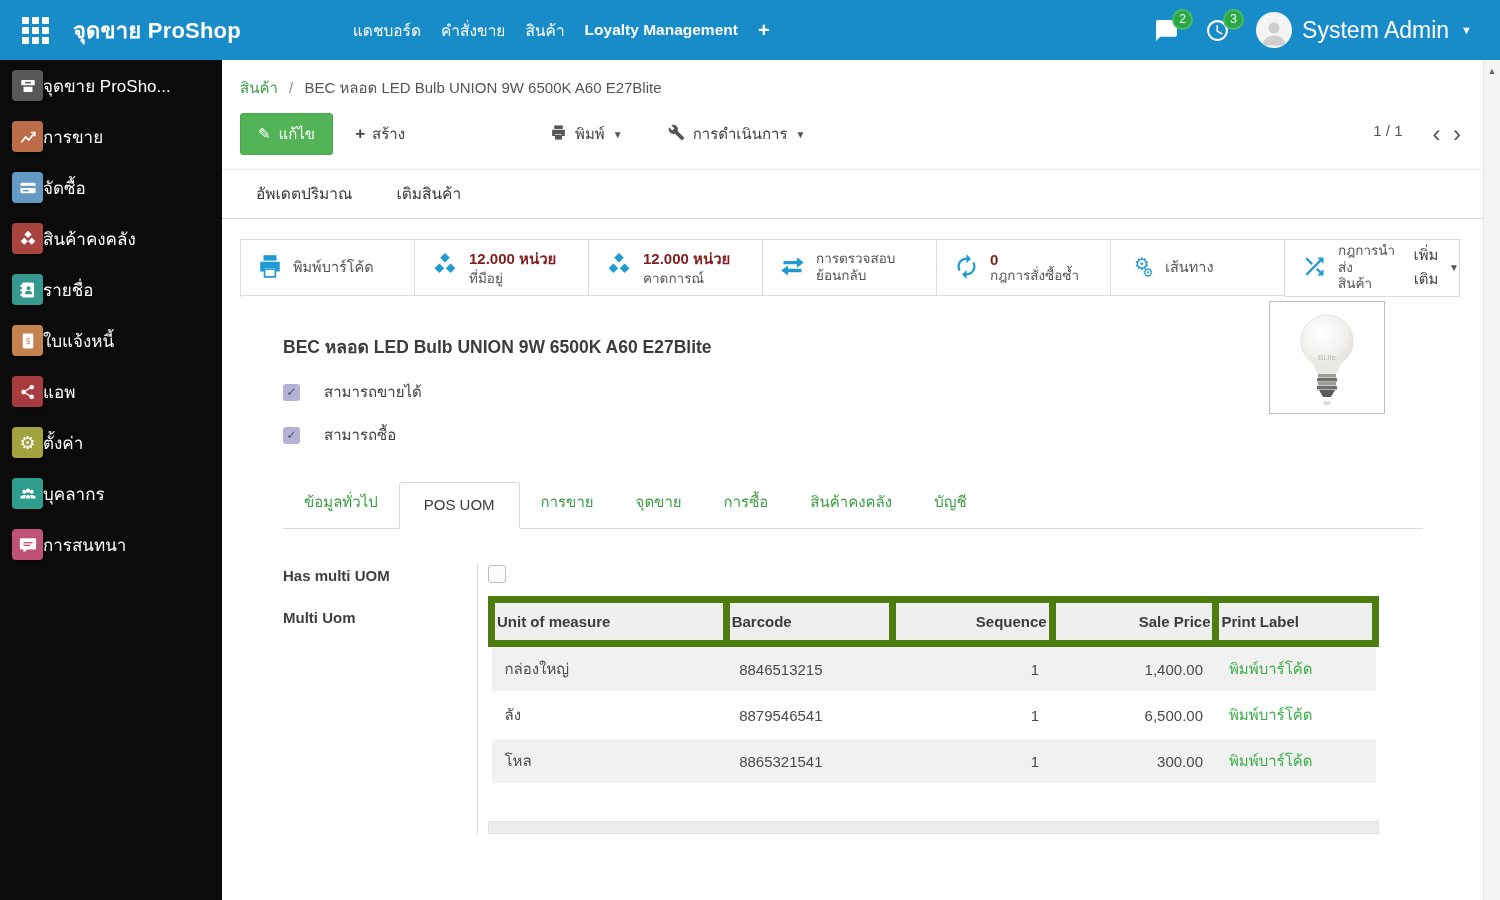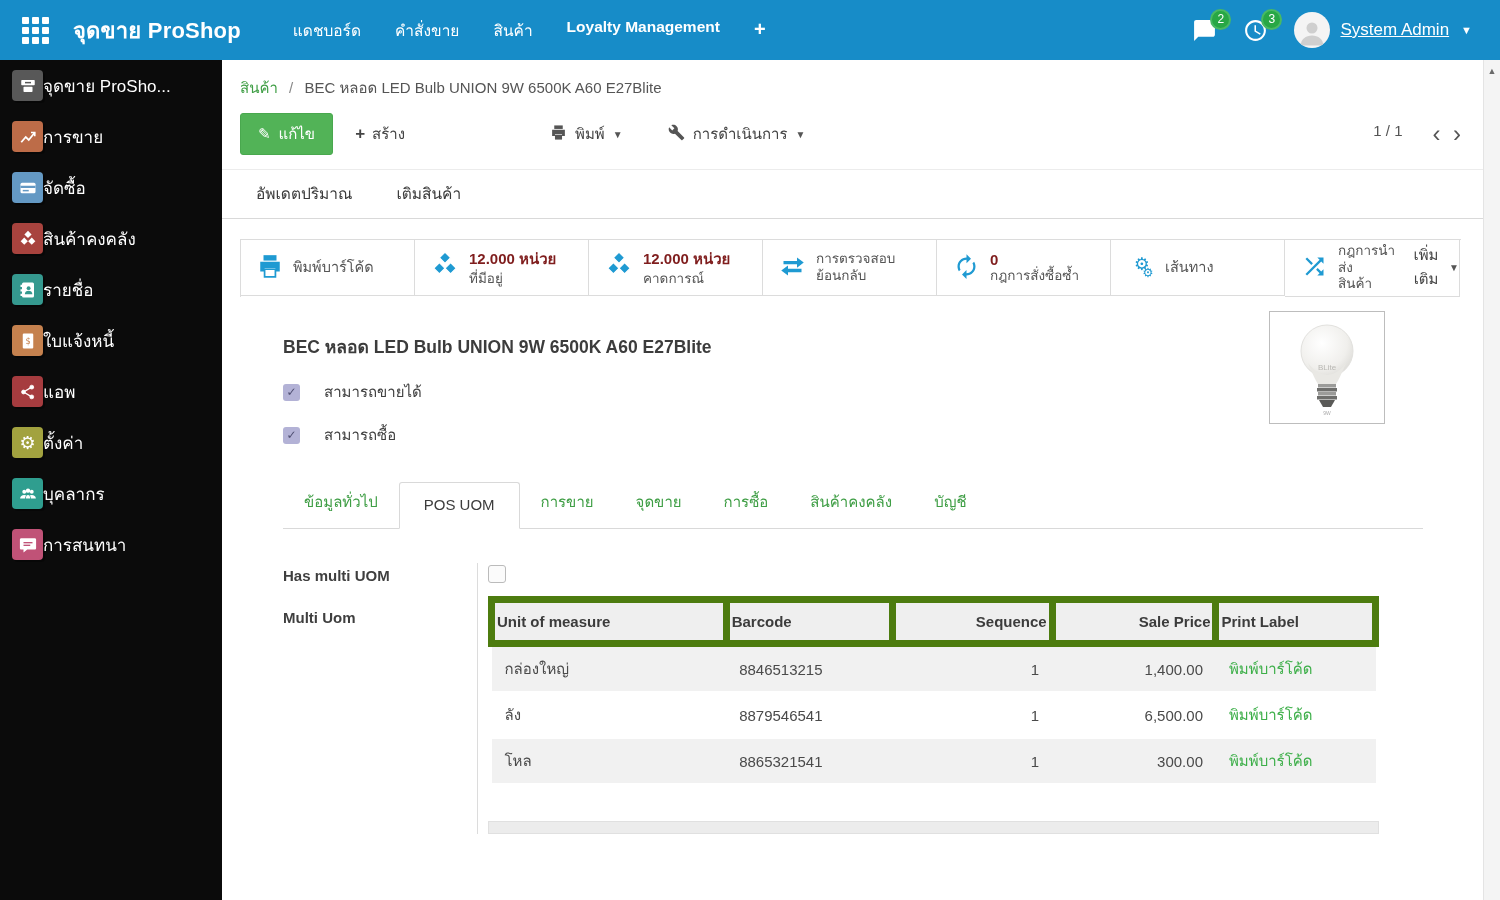--- a/index.html
+++ b/index.html
@@ -6,34 +6,34 @@
   html,body { width:1500px; height:900px; overflow:hidden; background:#fff;
     font-family:"Liberation Sans","DejaVu Sans",sans-serif; color:#4c4c4c; }
 
   
   .topbar { position:absolute; left:0; top:0; width:1500px; height:60px;
     background:#178cc8; display:flex; align-items:center; color:#fff; z-index:10; }
   .grid-icon { margin-left:22px; display:grid; grid-template-columns:repeat(3,7px);
     grid-gap:3px; cursor:pointer; }
   .grid-icon span { width:7px; height:7px; background:#fff; border-radius:1px; }
   .app-title { font-size:22px; font-weight:bold; margin-left:24px; letter-spacing:.2px; }
-  .top-menus { display:flex; align-items:flex-start; margin-left:52px; gap:34px; font-size:15.5px; }
+  .top-menus { display:flex; align-items:center; margin-left:112px; gap:20px; font-size:15.5px; }
   .top-menus .menu { cursor:pointer; white-space:nowrap; }
   .menu-bold { font-weight:bold; }
   .menu-plus { font-weight:bold; font-size:20px; cursor:pointer; }
   .top-right { margin-left:auto; display:flex; align-items:center; gap:26px; margin-right:28px; }
   .icon-badge { position:relative; cursor:pointer; }
   .icon-badge svg { display:block; }
   .badge { position:absolute; top:-9px; right:-14px; min-width:21px; height:21px;
     background:#28a745; border:2px solid #49b963; border-radius:50%; color:#fff;
     font-size:12px; display:flex; align-items:center; justify-content:center; padding:0 3px; }
   .userbox { display:flex; align-items:center; gap:10px; cursor:pointer; }
   .avatar { width:36px; height:36px; border-radius:50%; background:#f4f4f4; overflow:hidden;
     display:flex; align-items:flex-end; justify-content:center; }
-  .user-name { font-size:17px;text-decoration:underline; }
+  .user-name { font-size:23px; }
   .caret { font-size:11px; margin-left:2px; }
 
   
   .sidebar { position:absolute; left:0; top:60px; width:222px; height:840px; background:#0b0b0b; }
   .side-item { display:flex; align-items:center; padding:10px 0 10px 12px;
     height:51px; cursor:pointer; }
   .tile { width:31px; height:31px; border-radius:4px; flex:0 0 31px;
     display:flex; align-items:center; justify-content:center; box-shadow:2px 2px 0 rgba(0,0,0,.35); }
   .side-label { color:#fff; font-size:17px; white-space:nowrap; overflow:hidden; text-overflow:ellipsis; max-width:165px; }
   .t1{background:#585858}.t2{background:#bd6c48}.t3{background:#6499c4}.t4{background:#a8433e}
@@ -84,21 +84,21 @@
     display:flex; align-items:center; justify-content:center; gap:9px; cursor:pointer; font-family:inherit; }
 
   
   .product-block { position:relative; padding:36px 0 0 43px; }
   .prod-title { font-size:17.5px; font-weight:bold; color:#3c3c3c; }
   .check-row { display:flex; align-items:center; gap:24px; margin-top:19px; }
   .cb { width:17px; height:17px; border-radius:3px; background:#b3b2d6; display:flex;
     align-items:center; justify-content:center; font-size:12px; color:#4f4f72; cursor:pointer; }
   .cb-empty { width:18px; height:18px; border-radius:3px; background:#fbfbfb; border:1px solid #bbb; cursor:pointer; }
   .check-label { font-size:15px; color:#3f3f3f; }
-  .prod-image { position:absolute; right:80px; top:14px; width:116px; height:113px;
+  .prod-image { position:absolute; right:80px; top:4px; width:116px; height:113px;
     border:1px solid #bdbdbd; display:flex; align-items:center; justify-content:center; background:#fff; }
 
   
   .tabs { display:flex; margin:30px 0 0 43px; border-bottom:1px solid #d9d9d9; width:1140px; align-items:flex-end; }
   .tab { padding:13px 21px 14px 21px; font-size:15px; color:#3f9e45; cursor:pointer; background:none;
     border:none; font-family:inherit; }
   .tab.active { color:#3c3c3c; border:1px solid #d9d9d9; border-bottom:1px solid #fff;
     border-radius:3px 3px 0 0; margin-bottom:-1px; background:#fff; padding:13px 24px 15px 24px; }
 
   

